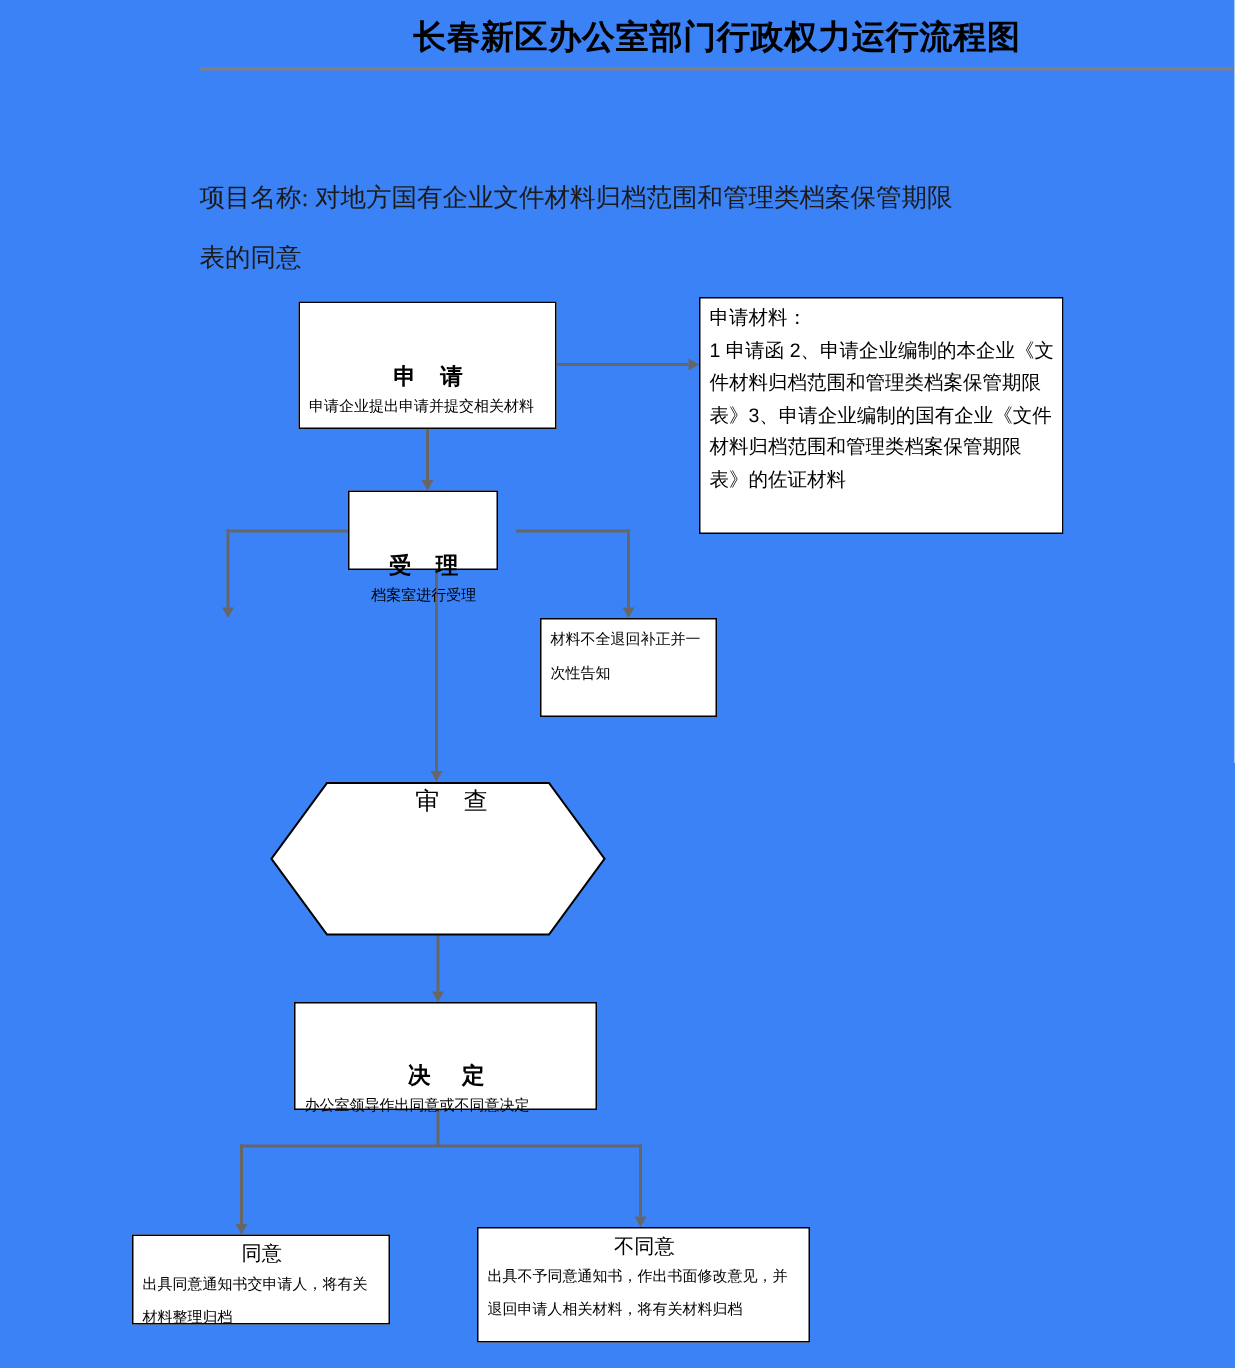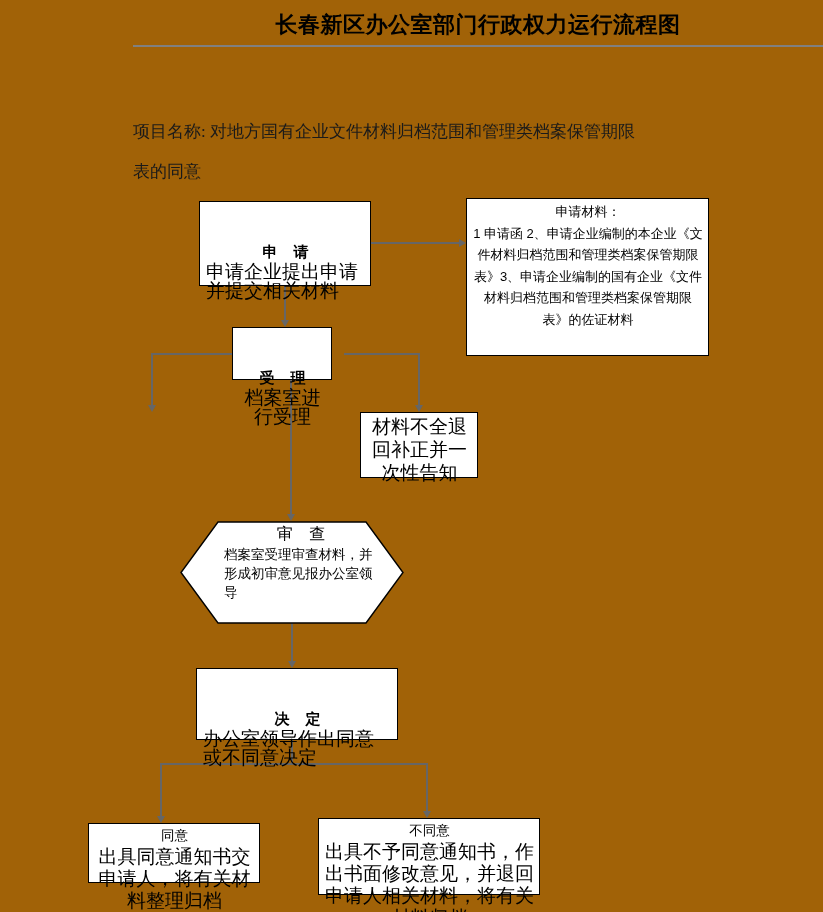--- a/index.html
+++ b/index.html
@@ -10,21 +10,21 @@
   }
   body {
     font-family: "Liberation Sans", "DejaVu Sans", sans-serif;
     color: #000000;
   }
   #page {
     position: relative;
     width: 823px;
     height: 912px;
     overflow: hidden;
-    background: #a16207;
+    background: #3b82f6;
   }
 
   
   .doc-title {
     position: absolute;
     left: 133px;
     top: 10px;
     width: 690px;
     text-align: center;
     font-family: "Liberation Serif", "DejaVu Serif", serif;
@@ -64,35 +64,35 @@
   .node .n-title {
     font-size: 15px;
     font-weight: bold;
     text-align: center;
     letter-spacing: 6px;
     line-height: 20px;
     padding-left: 6px;
     margin-top: 38px;
   }
   .node .n-body {
-    font-size: 19px;
+    font-size: 10px;
     line-height: 19px;
     text-align: left;
   }
 
   
-  .node.plain .n-body { line-height: 21px; text-align: center; }
+  .node.plain .n-body { line-height: 21px; }
 
   
   #node-apply      { left: 199px; top: 201px;  width: 172px; height: 85px; }
   #node-materials  { left: 466px; top: 198px;  width: 243px; height: 158px; }
   #node-accept     { left: 232px; top: 327px;  width: 100px; height: 53px; }
   #node-reject     { left: 103px; top: 412px;  width: 115px; height: 66px; }
   #node-incomplete { left: 360px; top: 412px;  width: 118px; height: 66px; }
-  #node-decide     { left: 196px; top: 668px;  width: 202px; height: 72px; }
+  #node-decide     { left: 196px; top: 668px;  width: 202px; height: 72px; font-family: Liberation Mono, monospace; }
   #node-agree      { left: 88px;  top: 823px;  width: 172px; height: 60px; }
   #node-disagree   { left: 318px; top: 818px;  width: 222px; height: 77px; }
 
   #node-materials .n-body { font-size: 13px; line-height: 21.5px; }
   #node-accept .n-body { text-align: center; }
   #node-reject .n-body, #node-incomplete .n-body { line-height: 23px; }
   #node-agree .n-body, #node-disagree .n-body { line-height: 22px; }
   #node-agree .n-head, #node-disagree .n-head {
     font-size: 13.5px;
     text-align: center;
@@ -203,21 +203,20 @@
   <div class="node plain" id="node-incomplete">
     <div class="n-body">材料不全退回补正并一次性告知</div>
   </div>
 
   <div id="node-review">
     <svg class="hex-svg" viewBox="0 0 224 103" preserveAspectRatio="none">
       <polygon points="38,1 186,1 223,51.5 186,102 38,102 1,51.5" fill="#ffffff" stroke="#000000" stroke-width="1.4"></polygon>
     </svg>
     <div class="hex-text">
       <div class="n-title">审 查</div>
-      <div class="n-body">档案室受理审查材料，并形成初审意见报办公室领导</div>
     </div>
   </div>
 
   <div class="node" id="node-decide">
     <div class="n-title">决 定</div>
     <div class="n-body">办公室领导作出同意或不同意决定</div>
   </div>
 
   <div class="node plain" id="node-agree">
     <div class="n-head">同意</div>

